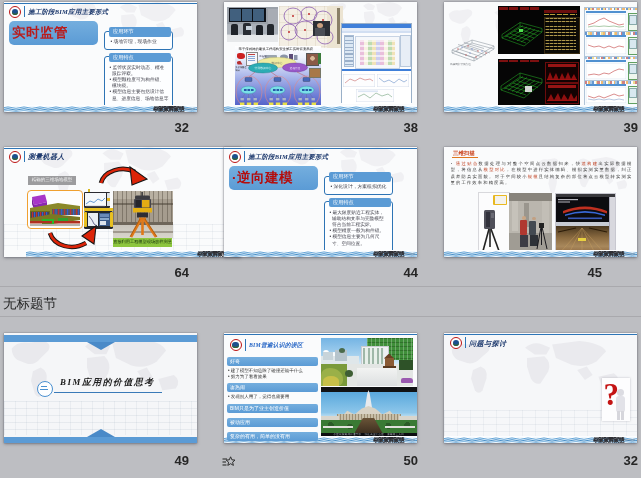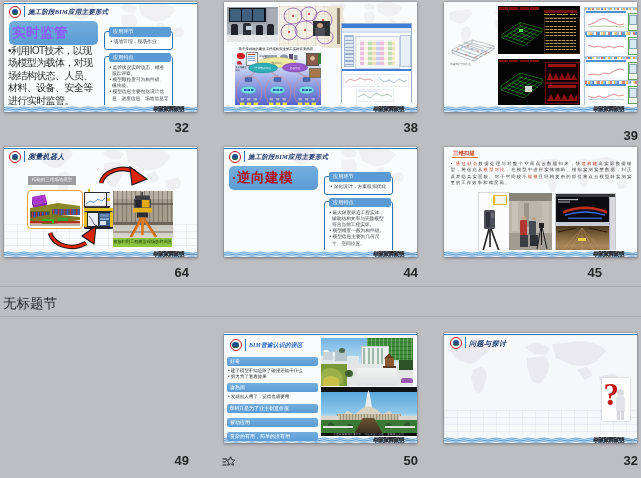--- a/index.html
+++ b/index.html
@@ -56,22 +56,21 @@
     <svg class="mapw" style="left:60px;top:0px;" width="133" height="66" viewBox="0 0 200 100" preserveAspectRatio="none">
         <g fill="#f0f0f3">
           <use href="#mapsym"></use>
         </g>
       </svg>
     <div class="topline"></div>
     <div class="logo" style="left:5px;top:4px;"></div>
     <div class="vl" style="left:19.5px;top:4px;height:11px;"></div>
     <div class="hw" style="left:24px;top:5.5px;font-size:6.5px;letter-spacing:0.2px;">施工阶段BIM应用主要形式</div>
     <div class="bluebox" style="left:4.5px;top:18.5px;width:89px;height:24px;"></div>
-    <div class="abs" style="left:8px;top:21.5px;font-size:13.5px;font-weight:bold;color:#8b5cf6;letter-spacing:0.5px;white-space:nowrap;">实时监管</div>
-    <div class="abs" style="left:4px;top:42.5px;width:92px;font-size:10px;line-height:12.6px;letter-spacing:-0.6px;color:#2e2e2e;">•利用IOT技术，以现场模型为载体，对现场结构状态、人员、材料、设备、安全等进行实时监管。</div>
+    <div class="abs" style="left:8px;top:21.5px;font-size:13.5px;font-weight:bold;color:#b91c1c;letter-spacing:0.5px;white-space:nowrap;">实时监管</div>
     <div class="rbx" style="left:99.5px;top:28.5px;width:67px;height:17px;">
       <div class="tab">应用环节</div>
       <div class="tiny" style="left:6px;top:7.5px;font-size:4.8px;line-height:6px;color:#3a3a44;">• 场地管理，现场作业</div>
     </div>
     <div class="rbx" style="left:99.5px;top:54px;width:67px;height:51px;">
       <div class="tab">应用特点</div>
       <div class="tiny" style="left:5px;top:7.5px;width:60px;font-size:4.7px;line-height:6.2px;color:#3a3a44;white-space:nowrap;">• 监管状况实时动态、精准<br>&nbsp;&nbsp;跟踪评察。<br>• 模型颗粒度可为构件级、<br>&nbsp;&nbsp;模块级。<br>• 模型信息主要包括设计信<br>&nbsp;&nbsp;息、进度信息、场地信息等</div>
     </div>
     <svg class="wave" width="193" height="7" viewBox="0 0 193 7">
         <use href="#wavesym"></use>
@@ -380,21 +379,21 @@
       <div class="abs" style="left:43px;top:5px;width:9px;height:16px;background:#eef6ee;border:0.6px solid #60a060;"></div>
       <div class="abs" style="left:44.5px;top:7px;width:6px;height:8px;background:#d8e8f0;border:0.4px solid #8aa;"></div>
     </div>
     <svg class="wave" width="193" height="7" viewBox="0 0 193 7">
         <use href="#wavesym"></use>
       </svg>
     <svg class="stamp" width="42" height="6" viewBox="0 0 42 6">
         <use href="#stampsym"></use>
       </svg>
   </div>
-  <div class="slide" style="left:4px;top:147px;">
+  <div class="slide" style="left:4px;top:147px;padding-left:44px;">
     <svg class="mapw" style="left:30px;top:0px;" width="163" height="80" viewBox="0 0 200 100" preserveAspectRatio="none">
         <g fill="#efeff2">
           <use href="#mapsym"></use>
         </g>
       </svg>
     <div class="grid-floor" style="height:26px;"></div>
     <div class="topline"></div>
     <div class="logo" style="left:5px;top:4px;"></div>
     <div class="vl" style="left:19.5px;top:4px;height:11px;"></div>
     <div class="hw" style="left:24px;top:5px;font-size:7px;letter-spacing:0.3px;">测量机器人</div>
@@ -627,20 +626,43 @@
     <svg class="wave" width="193" height="7" viewBox="0 0 193 7">
         <use href="#wavesym"></use>
       </svg>
     <svg class="stamp" width="42" height="6" viewBox="0 0 42 6">
         <use href="#stampsym"></use>
       </svg>
   </div>
   <div class="abs" style="left:0;top:286px;width:641px;height:1px;background:#a9a9ad;"></div>
   <div class="abs" style="left:0;top:316px;width:641px;height:1px;background:#a9a9ad;"></div>
   <div class="abs" style="left:3px;top:295px;font-size:13.5px;color:#1f1f1f;">无标题节</div>
+  <div class="slide" style="left:4px;top:333px;background:#f5f6f8;">
+    <svg class="mapw" style="left:0;top:6px;" width="193" height="95" viewBox="0 0 200 100" preserveAspectRatio="none">
+        <g fill="#e9e9ed">
+          <use href="#mapsym"></use>
+        </g>
+      </svg>
+    <div class="grid-floor" style="bottom:8px;height:34px;background:
+     repeating-linear-gradient(180deg,rgba(130,150,170,.13) 0 .8px,transparent .8px 7px),
+     repeating-linear-gradient(90deg,rgba(130,150,170,.10) 0 .8px,transparent .8px 11px);"></div>
+    <div class="abs" style="left:0;top:1.5px;width:193px;height:7px;background:#5b9bd5;"></div>
+    <svg class="abs" style="left:83px;top:8.5px;" width="28" height="8" viewBox="0 0 28 8">
+        <polygon points="0,0 28,0 14,8" fill="#4a8ac8"></polygon>
+      </svg>
+    <div class="abs" style="left:0;top:103.5px;width:193px;height:6.5px;background:#5b9bd5;"></div>
+    <svg class="abs" style="left:83px;top:96px;" width="28" height="8" viewBox="0 0 28 8">
+        <polygon points="0,8 28,8 14,0" fill="#4a8ac8"></polygon>
+      </svg>
+    <div class="abs" style="left:32.5px;top:47.5px;width:14px;height:14px;border:1.5px solid #4a90d0;border-radius:50%;background:#fdfeff;"></div>
+    <div class="abs" style="left:37px;top:52.5px;width:6px;height:1.3px;background:#4a90d0;"></div>
+    <div class="abs" style="left:36px;top:56px;width:8px;height:1.3px;background:#4a90d0;"></div>
+    <div class="hw" style="left:56px;top:44px;font-size:8.8px;color:#1c1c1c;letter-spacing:1.6px;">BIM应用的价值思考</div>
+    <div class="abs" style="left:50px;top:59px;width:108px;height:1.4px;background:#3a7ab8;"></div>
+  </div>
   <div class="slide" style="left:224px;top:333px;">
     <div class="topline"></div>
     <div class="logo" style="left:5.5px;top:6px;"></div>
     <div class="vl" style="left:20.5px;top:6px;height:12px;"></div>
     <div class="hw" style="left:25px;top:8px;font-size:5.8px;color:#2565c5;letter-spacing:0.2px;">BIM普遍认识的误区</div>
     <div class="bluebox" style="left:3px;top:24px;width:91px;height:9.2px;border-radius:2px;color:#fff;font-size:5px;line-height:9.2px;padding-left:3px;box-sizing:border-box;">好奇</div>
     <div class="tiny" style="left:4px;top:35px;font-size:4.5px;line-height:5.8px;">• 建了模型不知道除了碰撞还能干什么<br>• 努力为了看看效果</div>
     <div class="bluebox" style="left:3px;top:50px;width:91px;height:9.2px;border-radius:2px;color:#fff;font-size:5px;line-height:9.2px;padding-left:3px;box-sizing:border-box;">凑热闹</div>
     <div class="tiny" style="left:4px;top:61px;font-size:4.5px;line-height:5.8px;">• 发现别人用了，觉得也需要用</div>
     <div class="bluebox" style="left:3px;top:71px;width:91px;height:9.2px;border-radius:2px;color:#fff;font-size:5px;line-height:9.2px;padding-left:3px;box-sizing:border-box;">BIM只是为了业主创造价值</div>
@@ -710,21 +732,21 @@
     </div>
     <svg class="wave" width="193" height="7" viewBox="0 0 193 7">
         <use href="#wavesym"></use>
       </svg>
     <svg class="stamp" width="42" height="6" viewBox="0 0 42 6">
         <use href="#stampsym"></use>
       </svg>
   </div>
   <div class="num" style="left:149px;top:120px;">32</div>
   <div class="num" style="left:378px;top:120px;">38</div>
-  <div class="num" style="left:598px;top:120px;margin-top:8px;">39</div>
+  <div class="num" style="left:598px;top:120px;">39</div>
   <div class="num" style="left:149px;top:265px;">64</div>
   <div class="num" style="left:378px;top:265px;">44</div>
   <div class="num" style="left:562px;top:265px;">45</div>
   <div class="num" style="left:149px;top:453px;">49</div>
   <div class="num" style="left:378px;top:453px;">50</div>
   <div class="num" style="left:598px;top:453px;">32</div>
   <svg class="abs" style="left:222px;top:455.5px;" width="13" height="12" viewBox="0 0 13 12">
       <g stroke="#2e2e2e" stroke-width="1.1" fill="none">
         <path d="M0.5 3 L5 3"></path>
         <path d="M0.5 6 L4 6"></path>

